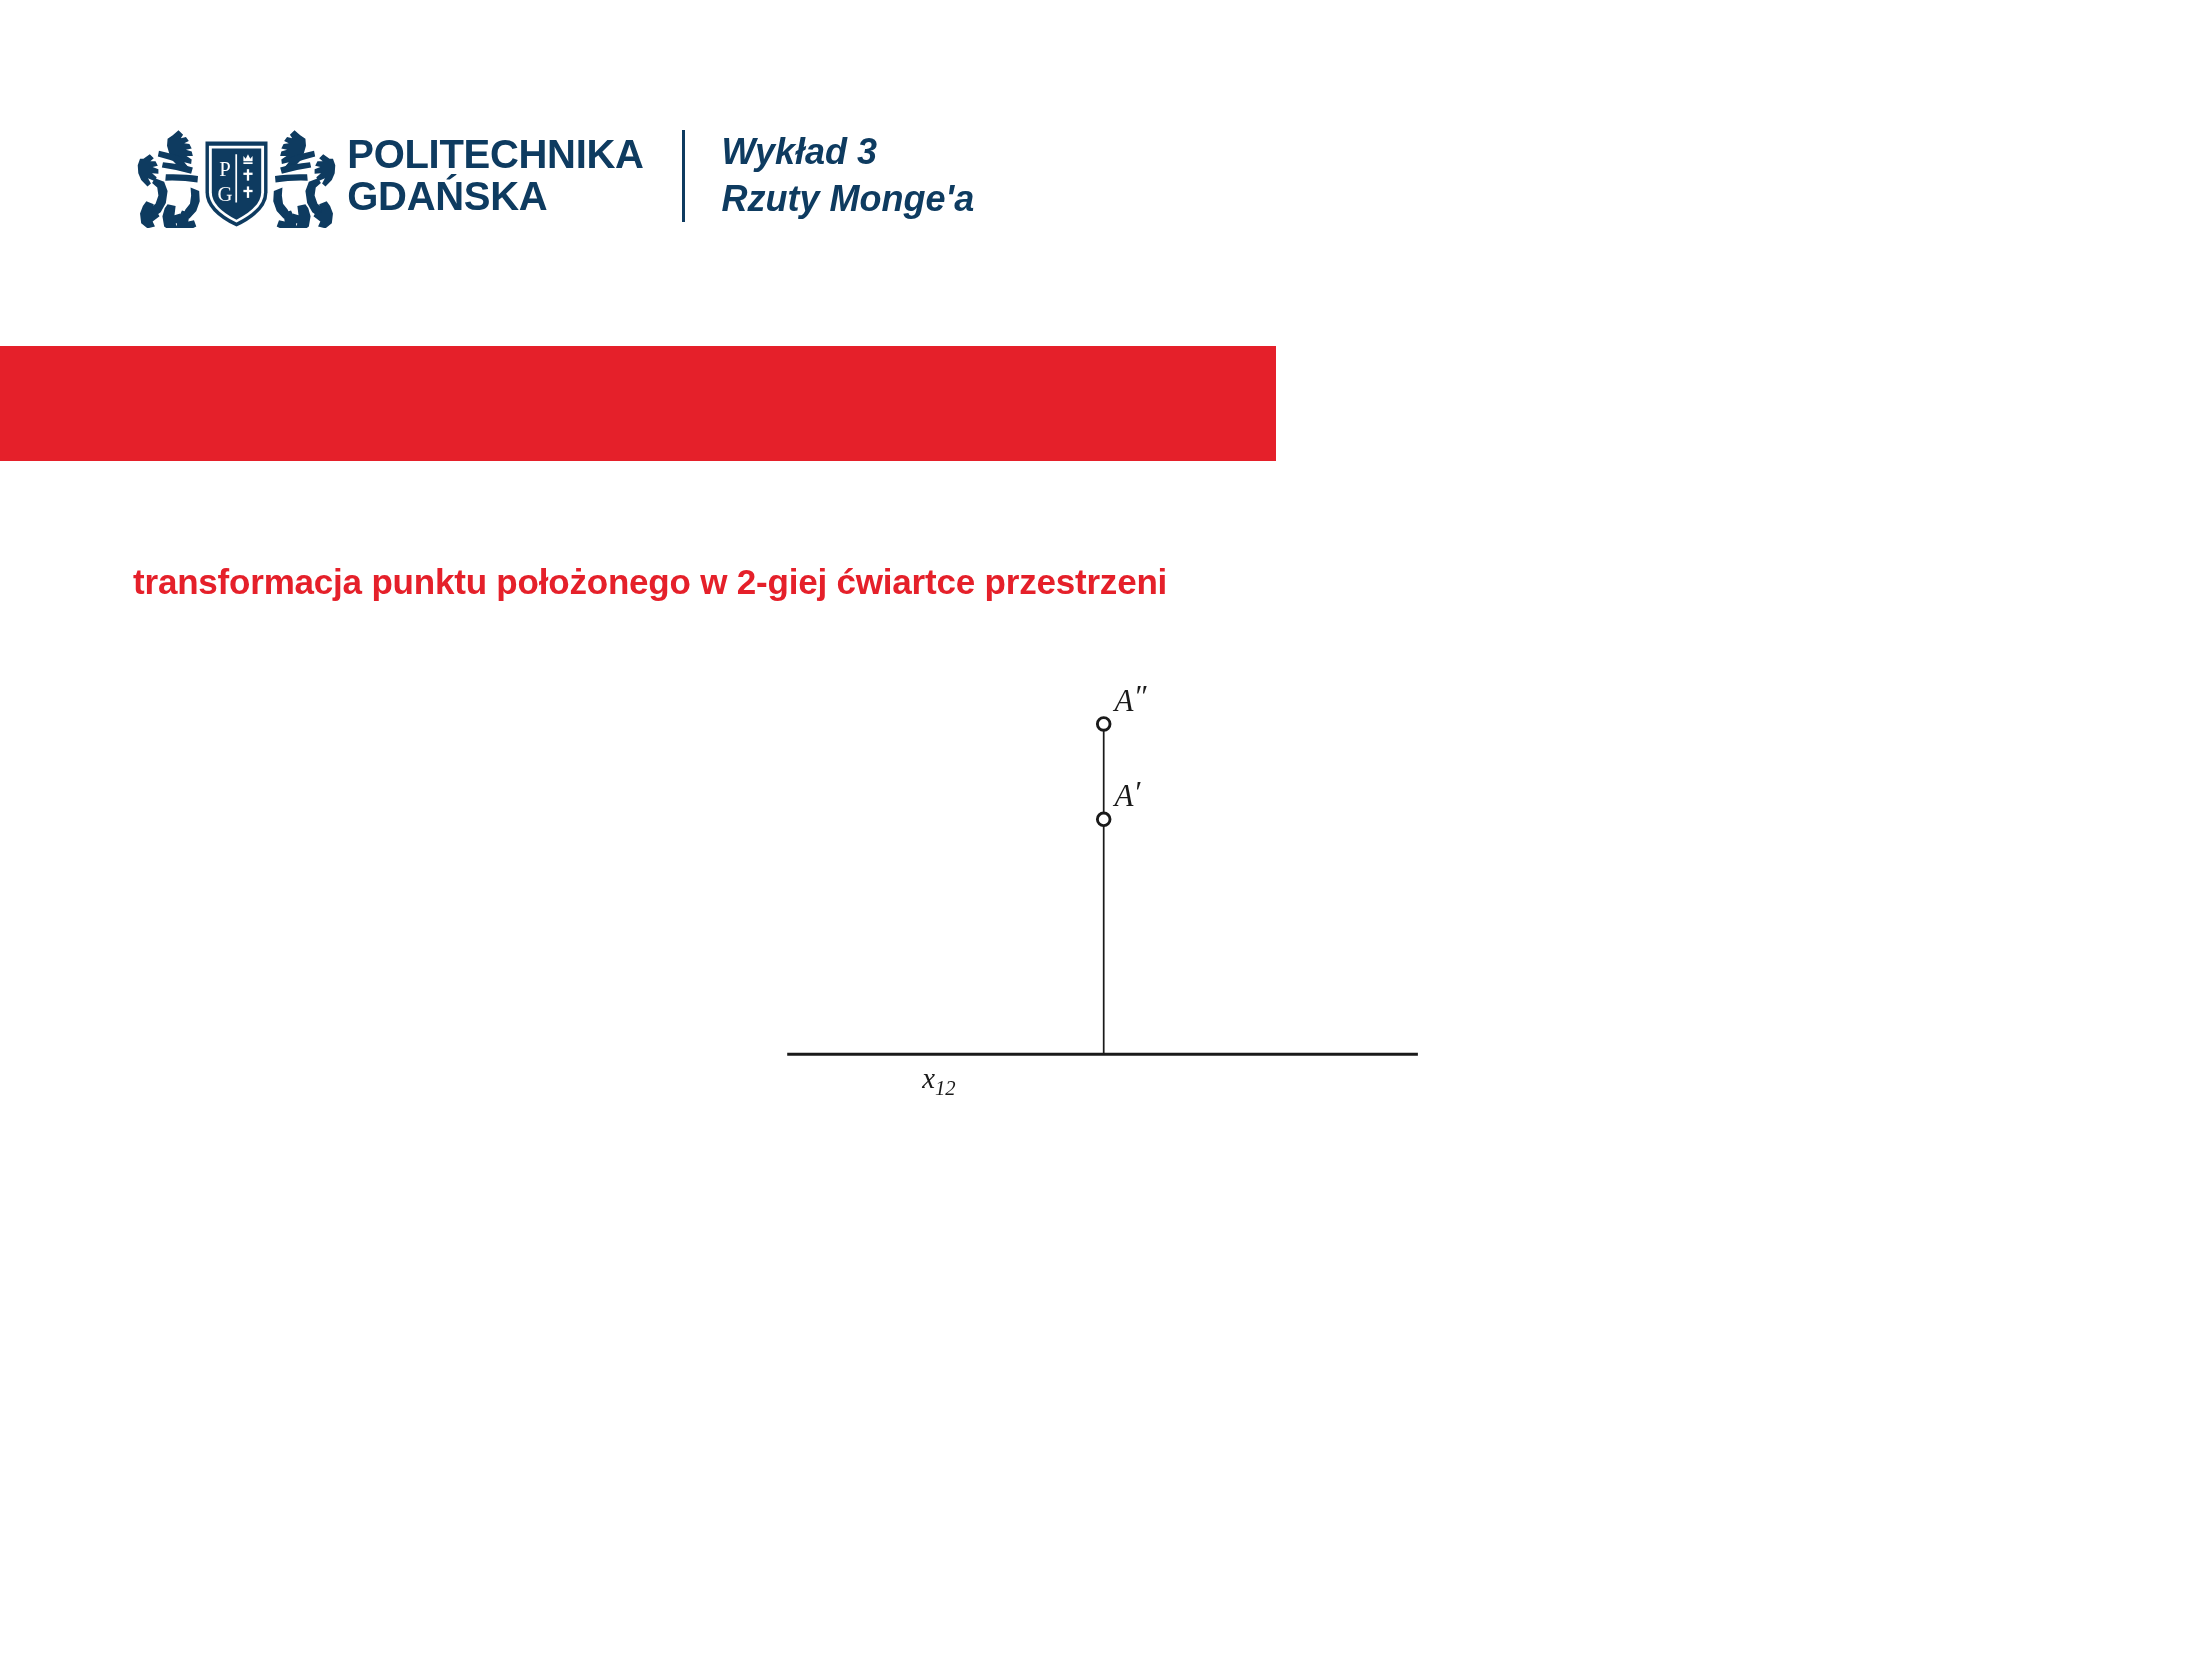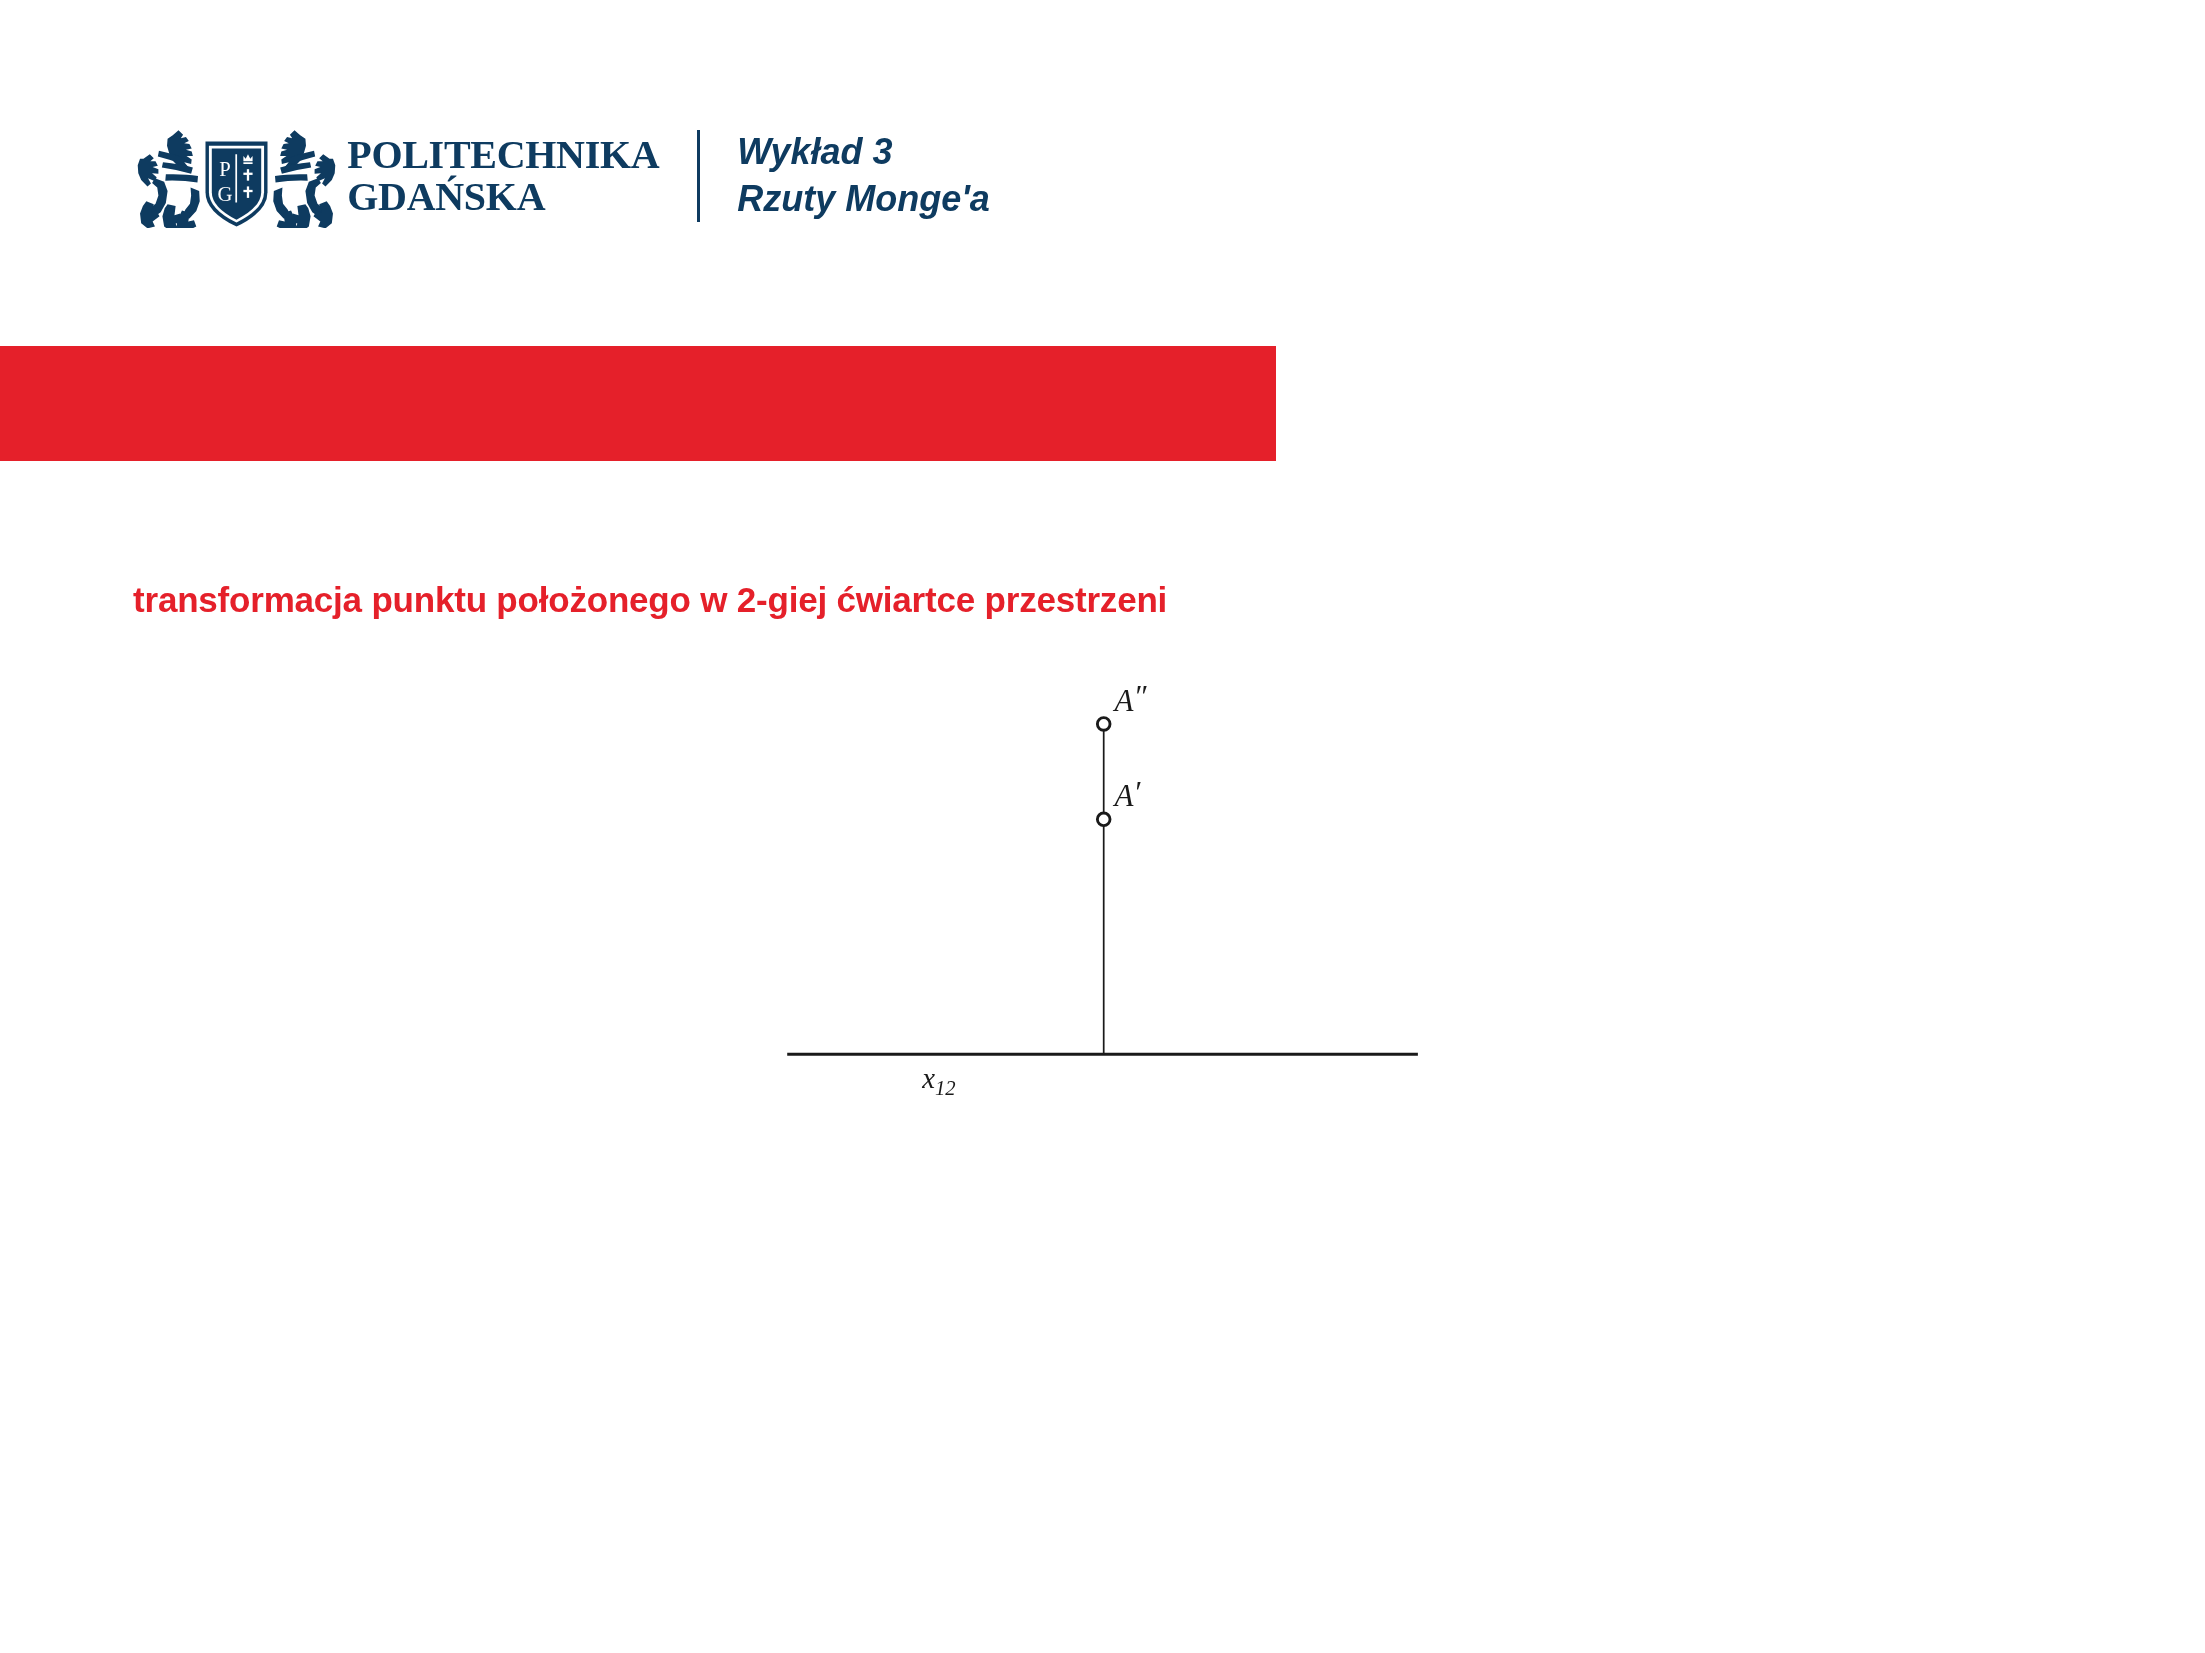--- a/index.html
+++ b/index.html
@@ -40,21 +40,20 @@
     display: block;
   }
   #pg-wordmark {
     margin-left: 10.3px;
     color: #0e3b60;
     font-weight: 700;
     font-size: 40px;
     line-height: 1.04;
     letter-spacing: -0.3px;
     white-space: pre-line;
-    font-family: Liberation Serif, serif;
   }
   #brand-divider {
     width: 2.9px;
     height: 92px;
     background: #0e3b60;
     margin-left: 38px;
     margin-right: 37px;
     flex: 0 0 auto;
   }
   #lecture-block {
@@ -85,21 +84,21 @@
     font-weight: 700;
     font-size: 46px;
     letter-spacing: -0.3px;
     white-space: nowrap;
   }
 
   
   #subtitle {
     position: absolute;
     left: 133px;
-    top: 580px;
+    top: 562px;
     color: #e5202a;
     font-weight: 700;
     font-size: 35px;
     letter-spacing: -0.2px;
     white-space: nowrap;
   }
 
   
   #figure {
     position: absolute;

